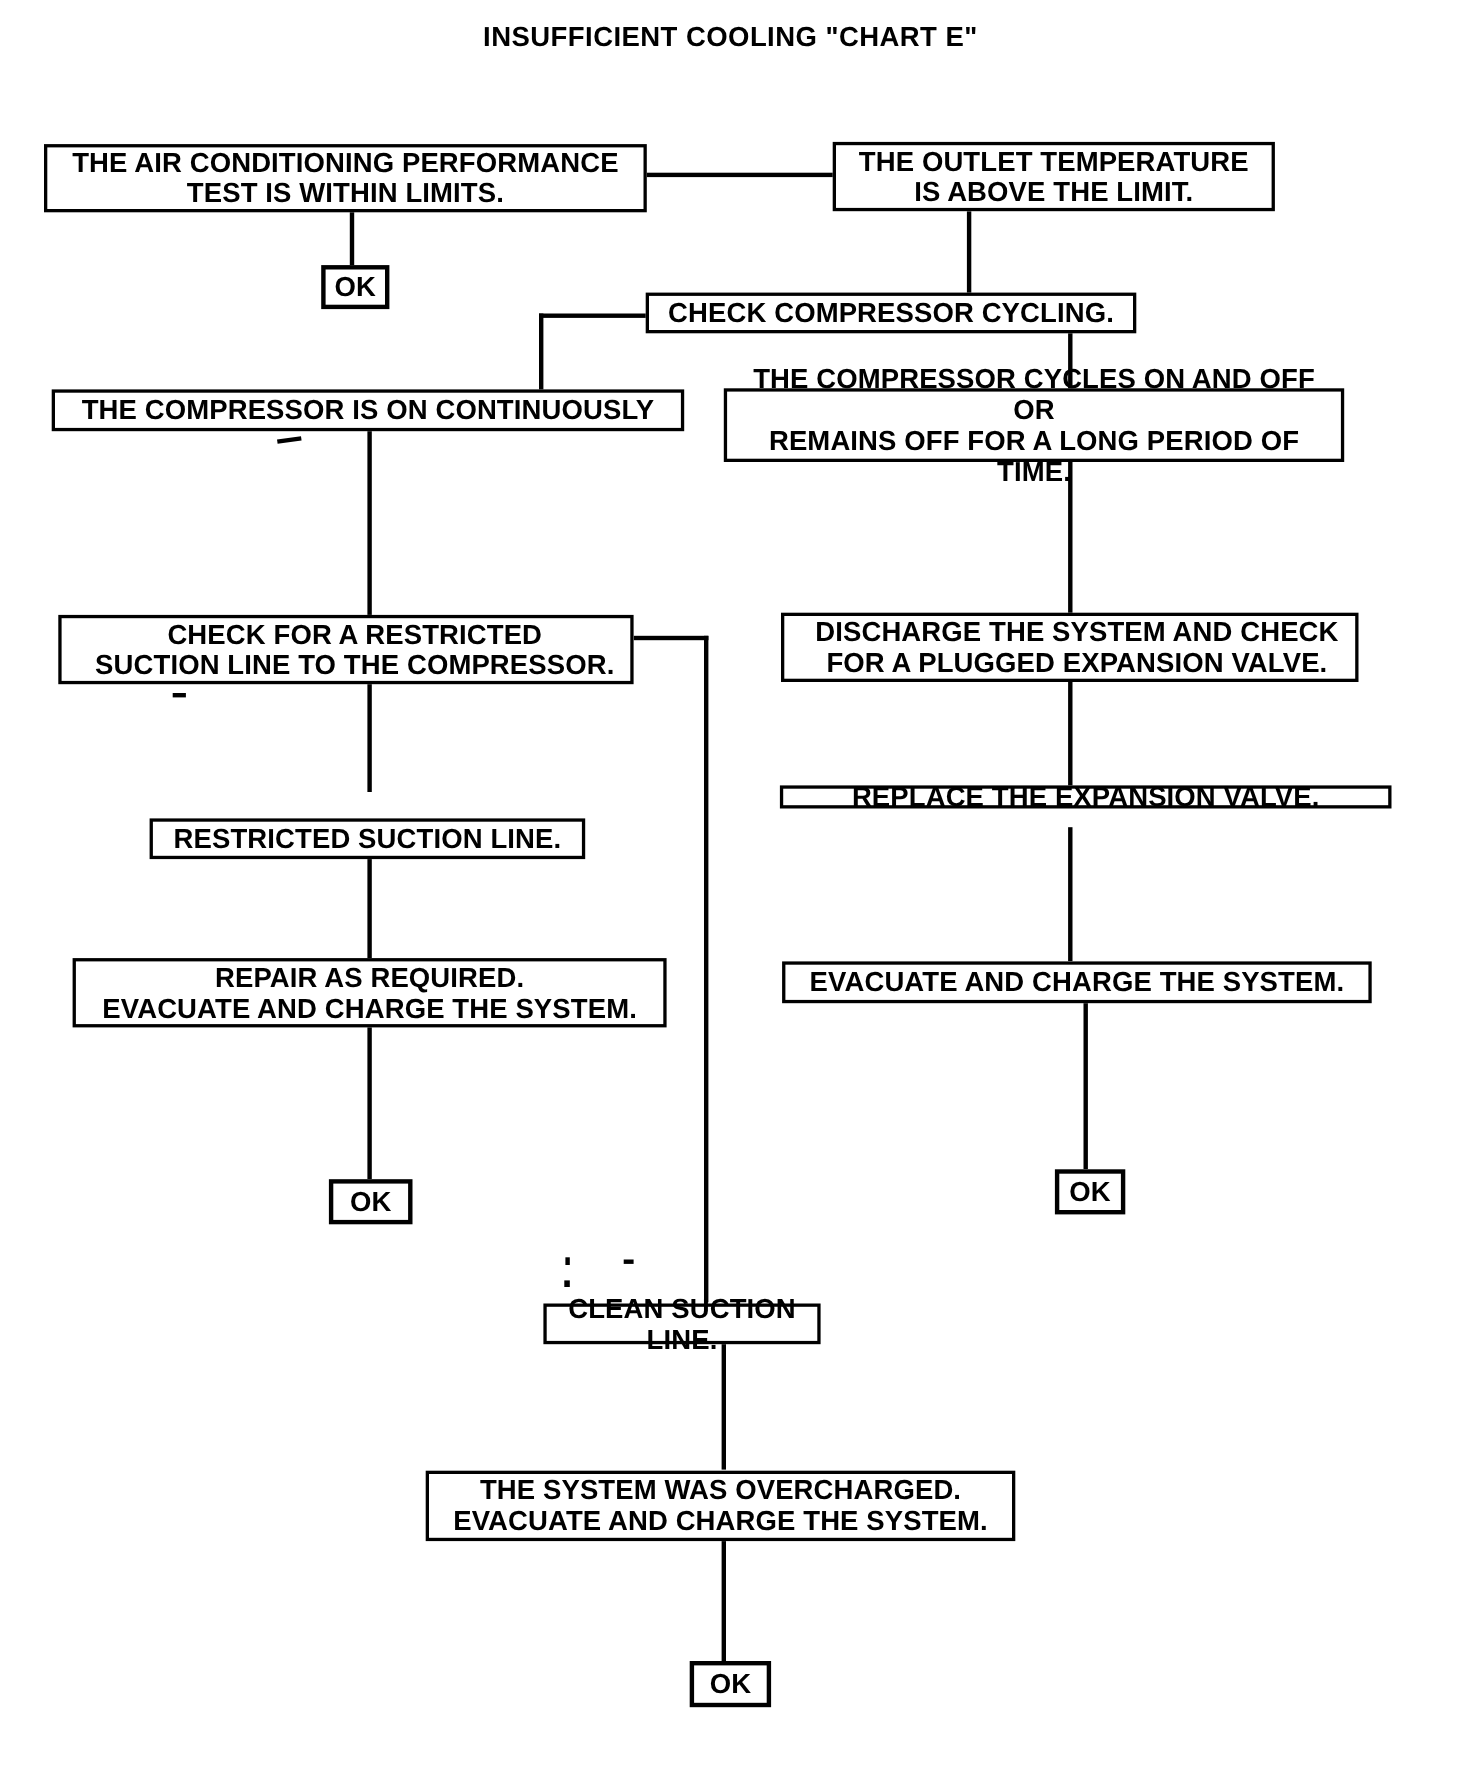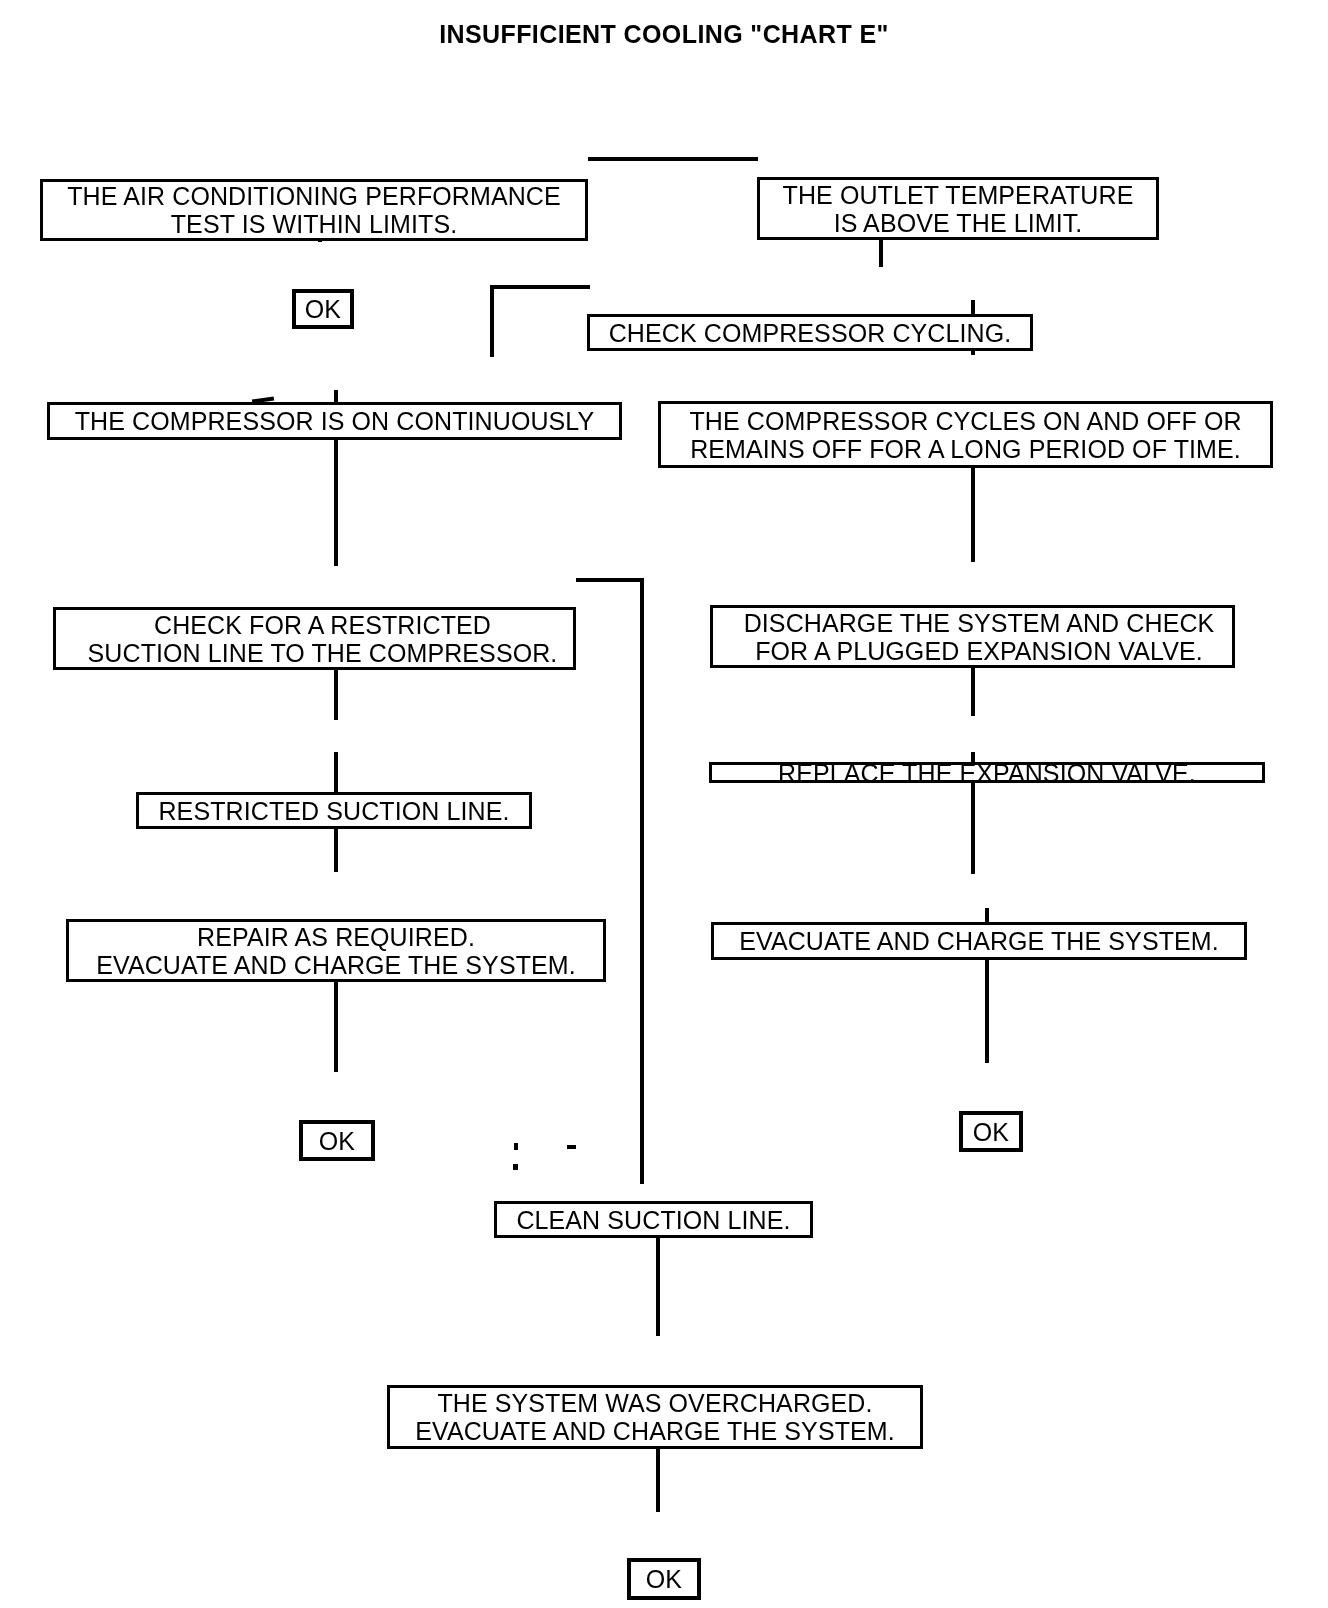--- a/index.html
+++ b/index.html
@@ -28,31 +28,30 @@
     letter-spacing: 0.4px;
     color: #000;
     font-family: "Liberation Sans", sans-serif;
   }
   .node {
     position: absolute;
     box-sizing: border-box;
     border: 3px solid #000;
     background: #fff;
     color: #000;
-    font-weight: normal;
+    font-weight: bold;
     font-size: 25px;
     line-height: 1.12;
     text-align: center;
     display: flex;
     align-items: center;
     justify-content: center;
     padding: 2px 6px;
     letter-spacing: 0.1px;
     z-index: 3;
-    margin-top: 48px;
   }
   .node.small {
     font-size: 25px;
     border-width: 4px;
   }
   .node .txt {
     display: block;
     width: 100%;
     white-space: pre-line;
   }
@@ -136,21 +135,21 @@
   </div>
 
   <div class="node" style="left:587px; top:266px; width:446px; height:37px;justify-content:center;">
     <span class="txt">CHECK COMPRESSOR CYCLING.</span>
   </div>
 
   <div class="node" style="left:47px; top:354px; width:575px; height:38px;">
     <span class="txt">THE COMPRESSOR IS ON CONTINUOUSLY</span>
   </div>
 
-  <div class="node" style="left:658px; top:353px; width:615px; height:67px;">
+  <div class="node" style="left:658px; top:353px; width:564px; height:67px;">
     <span class="txt">THE COMPRESSOR CYCLES ON AND OFF OR
 REMAINS OFF FOR A LONG PERIOD OF TIME.</span>
   </div>
 
   <div class="node" style="left:53px; top:559px; width:523px; height:63px;padding-left:22px;">
     <span class="txt">CHECK FOR A RESTRICTED
 SUCTION LINE TO THE COMPRESSOR.</span>
   </div>
 
   <div class="node" style="left:710px; top:557px; width:525px; height:63px;padding-left:19px;">
@@ -176,21 +175,21 @@
   </div>
 
   <div class="node small" style="left:299px; top:1072px; width:76px; height:41px;">
     <span class="txt">OK</span>
   </div>
 
   <div class="node small" style="left:959px; top:1063px; width:64px; height:41px;">
     <span class="txt">OK</span>
   </div>
 
-  <div class="node" style="left:494px; top:1153px; width:319px; height:37px;">
+  <div class="node" style="left:494px; top:1185px; width:252px; height:37px;">
     <span class="txt">CLEAN SUCTION LINE.</span>
   </div>
 
   <div class="node" style="left:387px; top:1337px; width:536px; height:64px;">
     <span class="txt">THE SYSTEM WAS OVERCHARGED.
 EVACUATE AND CHARGE THE SYSTEM.</span>
   </div>
 
   <div class="node small" style="left:627px; top:1510px; width:74px; height:42px;">
     <span class="txt">OK</span>

